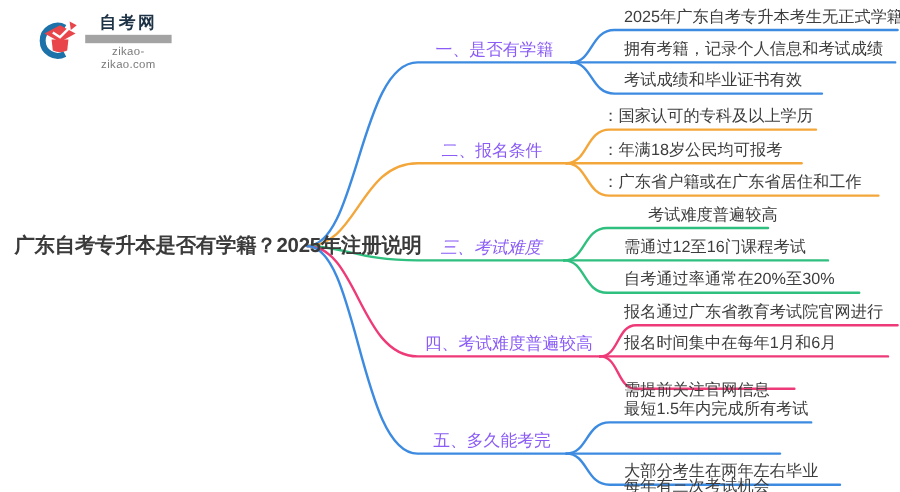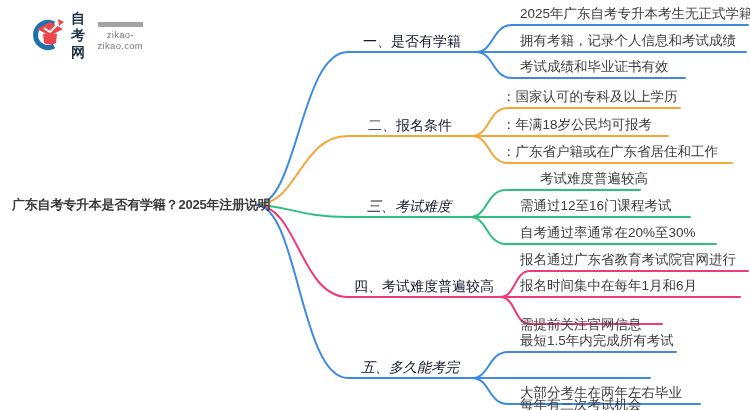--- a/index.html
+++ b/index.html
@@ -4,30 +4,30 @@
 <style>
   html,body{margin:0;padding:0;}
   body{
     width:750px;height:410px;position:relative;overflow:hidden;
     background:#ffffff;
     font-family:"Liberation Sans","DejaVu Sans",sans-serif;
     color:#3a3a3a;
   }
   
   .logo{position:absolute;left:30px;top:10px;display:flex;align-items:center;gap:7px;}
-  .logo-textcol{display:flex;flex-direction:row;align-items:center;width:72px;}
+  .logo-textcol{display:flex;flex-direction:column;align-items:center;width:72px;}
   .logo-site{font-size:14px;font-weight:700;color:#1f3347;letter-spacing:2px;line-height:17px;}
-  .logo-domain{font-size:9.5px;color:#7a7a7a;letter-spacing:.3px;border-top:5px solid #a3a3a3;
+  .logo-domain{font-size:9.5px;color:#7a7a7a;letter-spacing:.3px;border-top:7px solid #a3a3a3;
                padding-top:2px;margin-top:2px;width:100%;text-align:center;line-height:11px;}
   
-  .root-title{position:absolute;left:12px;top:196px;font-size:13px;font-weight:600;
+  .root-title{position:absolute;left:12px;top:196px;font-size:17px;font-weight:600;
               color:#3a3a3a;line-height:18px;letter-spacing:-0.2px;white-space:nowrap;}
   
   .branch-label{position:absolute;height:18px;line-height:18px;font-size:14px;
-                text-align:center;color:#0f172a;white-space:nowrap;}
+                text-align:center;color:#8b5cf6;white-space:nowrap;}
   .leaf{position:absolute;height:18px;line-height:18px;font-size:13.5px;
         color:#3c3c3c;white-space:nowrap;}
   svg.wires{position:absolute;left:0;top:0;z-index:0;}
   .txt{z-index:1;}
   svg.wires path{fill:none;stroke-width:2;stroke-linecap:round;}
 </style>
 </head>
 <body>
 
 <svg class="wires" width="750" height="410" viewBox="0 0 750 410">
@@ -99,16 +99,16 @@
 <div class="branch-label txt" style="left:348px;top:197px;width:122px;font-style:italic;">三、考试难度</div>
 <div class="leaf txt" style="left:540px;top:170px;">考试难度普遍较高</div>
 <div class="leaf txt" style="left:520px;top:197px;">需通过12至16门课程考试</div>
 <div class="leaf txt" style="left:520px;top:224px;">自考通过率通常在20%至30%</div>
 
 <div class="branch-label txt" style="left:348px;top:277px;width:152px;">四、考试难度普遍较高</div>
 <div class="leaf txt" style="left:520px;top:251px;">报名通过广东省教育考试院官网进行</div>
 <div class="leaf txt" style="left:520px;top:277px;">报名时间集中在每年1月和6月</div>
 <div class="leaf txt" style="left:520px;top:304px;margin-top:12px;">需提前关注官网信息</div>
 
-<div class="branch-label txt" style="left:348px;top:358px;width:124px;font-style:italic;">五、多久能考完</div>
+<div class="branch-label txt" style="left:348px;top:358px;width:124px;">五、多久能考完</div>
 <div class="leaf txt" style="left:520px;top:332px;">最短1.5年内完成所有考试</div>
 <div class="leaf txt" style="left:520px;top:358px;margin-top:38px;">每年有三次考试机会</div>
 <div class="leaf txt" style="left:520px;top:384px;">大部分考生在两年左右毕业</div>
 
 </body></html>

